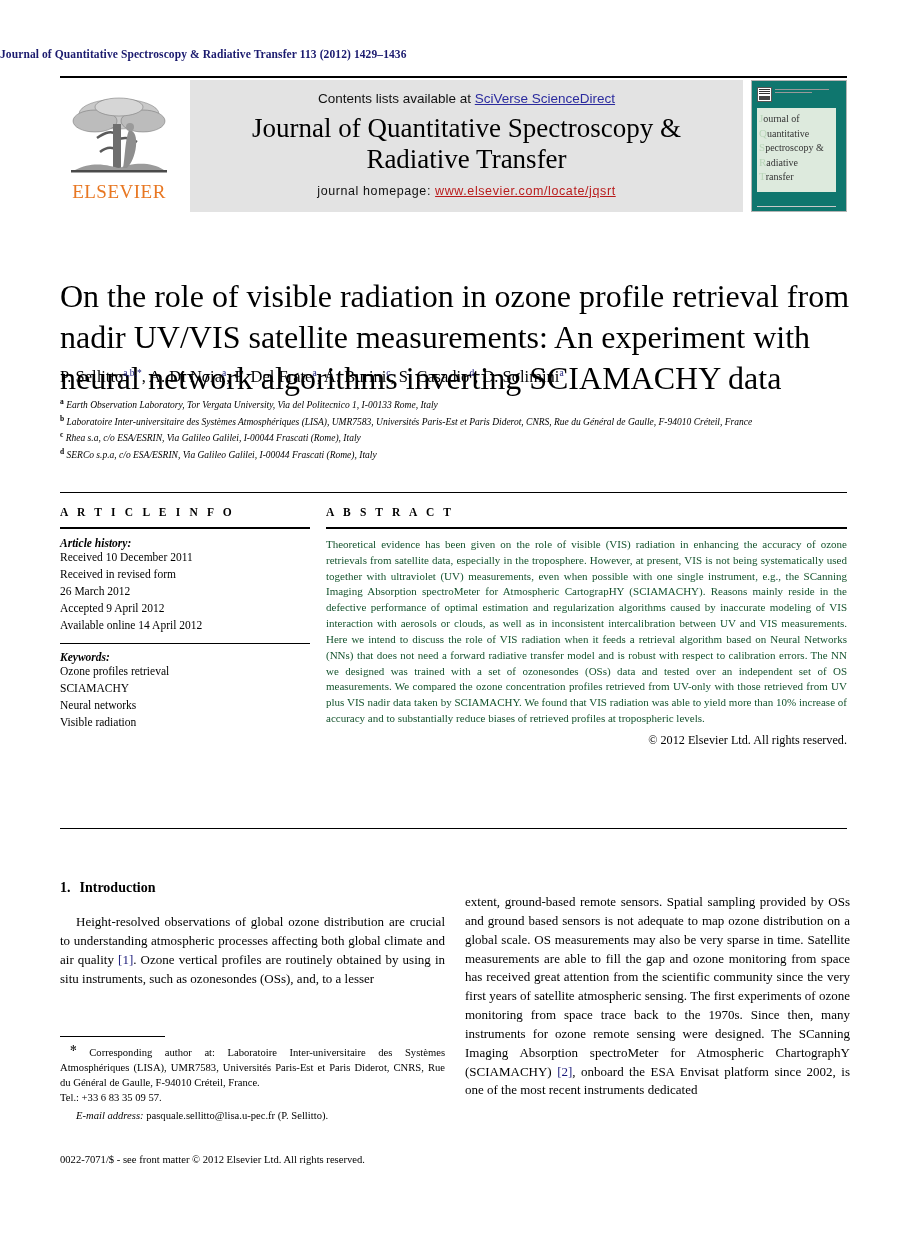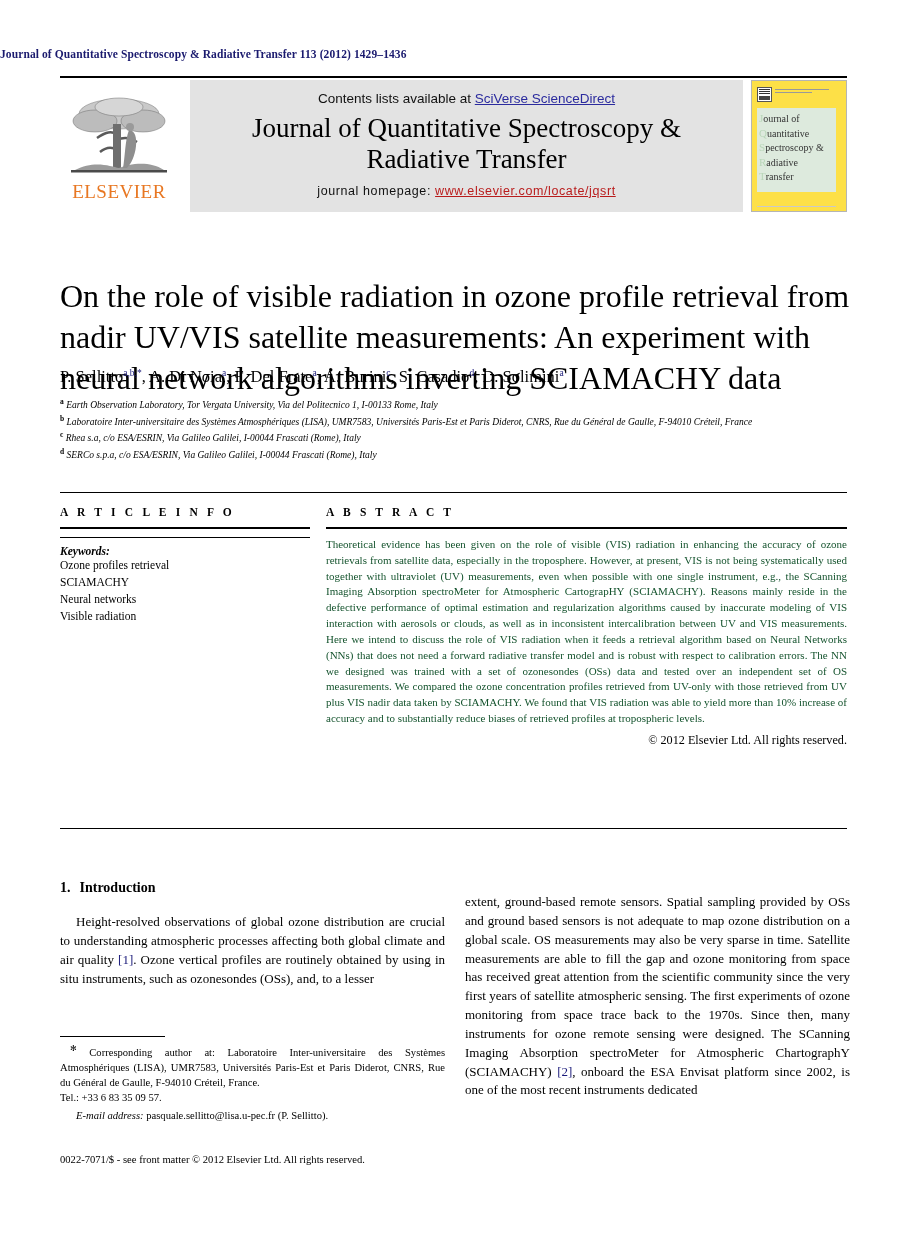--- a/index.html
+++ b/index.html
@@ -106,21 +106,21 @@
     font-size: 12.5px;
     letter-spacing: 0.6px;
     color: #111;
   }
   .homepage-url { color: #b91c1c; }
 
   .cover-block {
     flex: 0 0 96px;
     width: 96px;
     border: 1px solid #b5b5b5;
-    background: #fde047;
+    background: #0f766e;
     box-sizing: border-box;
     padding: 6px 10px 4px 5px;
     display: flex;
     flex-direction: column;
   }
   .cover-top-row {
     display: flex;
     align-items: flex-start;
     gap: 3px;
     margin-bottom: 6px;
@@ -431,20 +431,28 @@
     <div><sup>b</sup> <span>Laboratoire Inter-universitaire des Systèmes Atmosphériques (LISA), UMR7583, Universités Paris-Est et Paris Diderot, CNRS, Rue du Général de Gaulle, F-94010 Créteil, France</span></div>
     <div><sup>c</sup> <span>Rhea s.a, c/o ESA/ESRIN, Via Galileo Galilei, I-00044 Frascati (Rome), Italy</span></div>
     <div><sup>d</sup> <span>SERCo s.p.a, c/o ESA/ESRIN, Via Galileo Galilei, I-00044 Frascati (Rome), Italy</span></div>
   </div>
 
   <div class="band-rule-top"></div>
 
   <div class="info-col">
     <div class="sec-caps">A R T I C L E   I N F O</div>
     <div class="hr-thick"></div>
+    <div class="info-history">
+      <div class="info-label">Article history:</div>
+      <div class="info-line">Received 10 December 2011</div>
+      <div class="info-line">Received in revised form</div>
+      <div class="info-line">26 March 2012</div>
+      <div class="info-line">Accepted 9 April 2012</div>
+      <div class="info-line">Available online 14 April 2012</div>
+    </div>
     <div class="hr-thin"></div>
     <div class="info-keywords">
       <div class="info-label">Keywords:</div>
       <div class="info-line">Ozone profiles retrieval</div>
       <div class="info-line">SCIAMACHY</div>
       <div class="info-line">Neural networks</div>
       <div class="info-line">Visible radiation</div>
     </div>
   </div>
 

